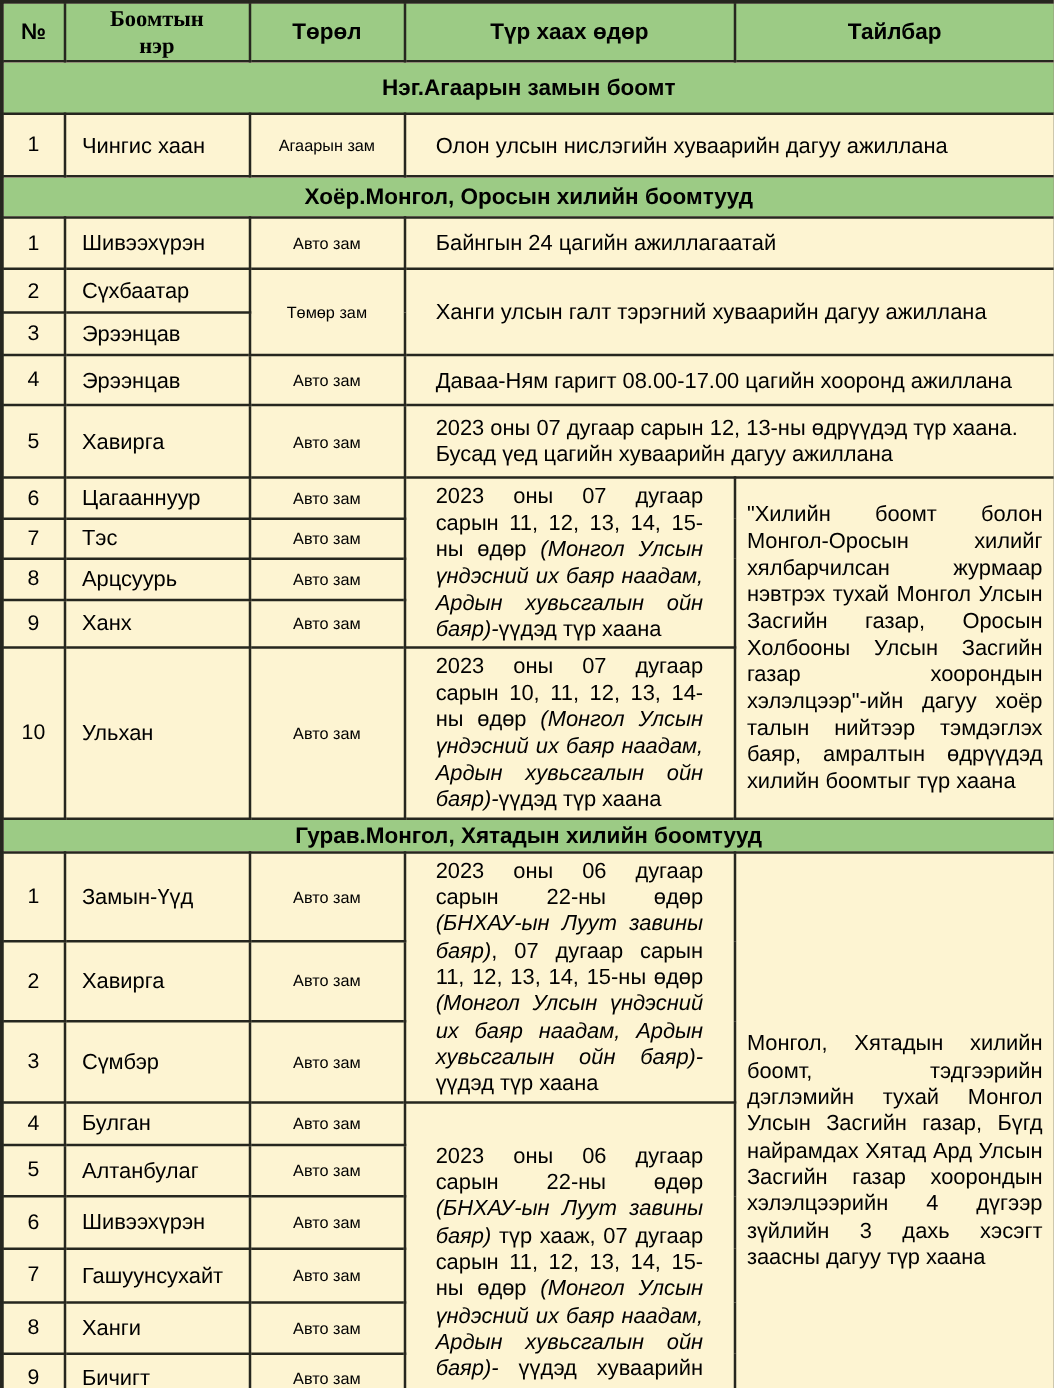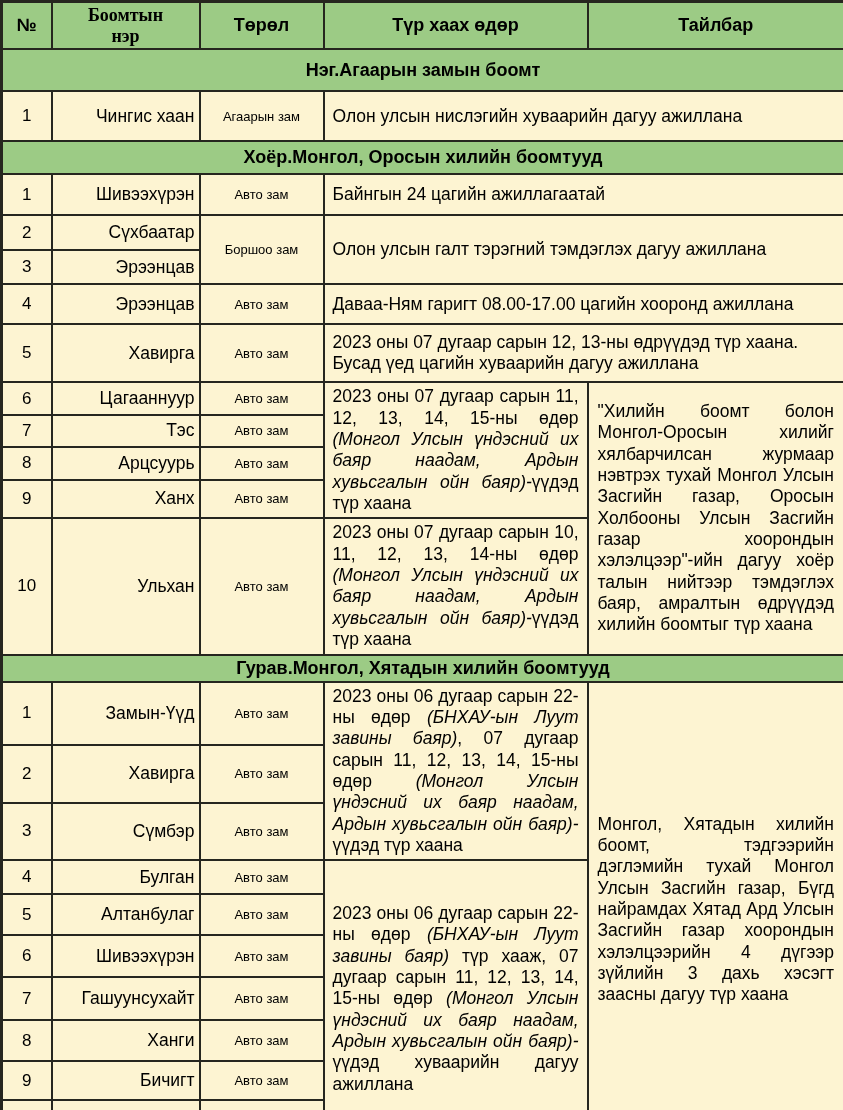--- a/index.html
+++ b/index.html
@@ -31,23 +31,23 @@
     text-align: center;
   }
   .band {
     background: var(--header-green, #9ccb85);
     text-align: center;
     font-weight: bold;
     font-size: 18px;
     padding: 2px;
   }
   .num  { text-align: center; font-size: 17px; padding: 2px; }
-  .name { font-size: 17.5px; padding: 2px 4px 2px 13px; text-align: right; margin-top: 23px; }
+  .name { font-size: 17.5px; padding: 2px 4px 2px 13px; text-align: left; margin-top: 23px; }
   .type { text-align: center; font-size: 13px; padding: 2px; }
-  .date { font-size: 17.5px; line-height: 1.22; padding: 3px 8px; text-align: left; margin-left: 38px; }
+  .date { font-size: 17.5px; line-height: 1.22; padding: 3px 24px; text-align: left; margin-left: 38px; }
   .j    { text-align: justify; }
   .note { font-size: 17.5px; line-height: 1.22; padding: 3px 9px; text-align: justify; }
   .date i, .note i { font-style: italic; }
   .narrow   { display: inline-block; max-width: 86px; }
   .hdr-wrap { display: inline-block; max-width: 104px; font-family: Liberation Serif, serif; }
 </style>
 </head>
 <body>
 
 <table>
@@ -83,22 +83,22 @@
   </tr>
   <tr style="height:41px">
     <td class="num">1</td>
     <td class="name">Шивээхүрэн</td>
     <td class="type">Авто зам</td>
     <td class="date" colspan="2">Байнгын 24 цагийн ажиллагаатай</td>
   </tr>
   <tr style="height:35px">
     <td class="num">2</td>
     <td class="name">Сүхбаатар</td>
-    <td class="type" rowspan="2">Боршоо зам</td>
-    <td class="date" rowspan="2" colspan="2">Олон улсын галт тэрэгний тэмдэглэх дагуу ажиллана</td>
+    <td class="type" rowspan="2">Төмөр зам</td>
+    <td class="date" rowspan="2" colspan="2">Ханги улсын галт тэрэгний хуваарийн дагуу ажиллана</td>
   </tr>
   <tr style="height:34px">
     <td class="num">3</td>
     <td class="name">Эрээнцав</td>
   </tr>
   <tr style="height:40px">
     <td class="num">4</td>
     <td class="name">Эрээнцав</td>
     <td class="type">Авто зам</td>
     <td class="date" colspan="2">Даваа-Ням гаригт 08.00-17.00 цагийн хооронд ажиллана</td>

